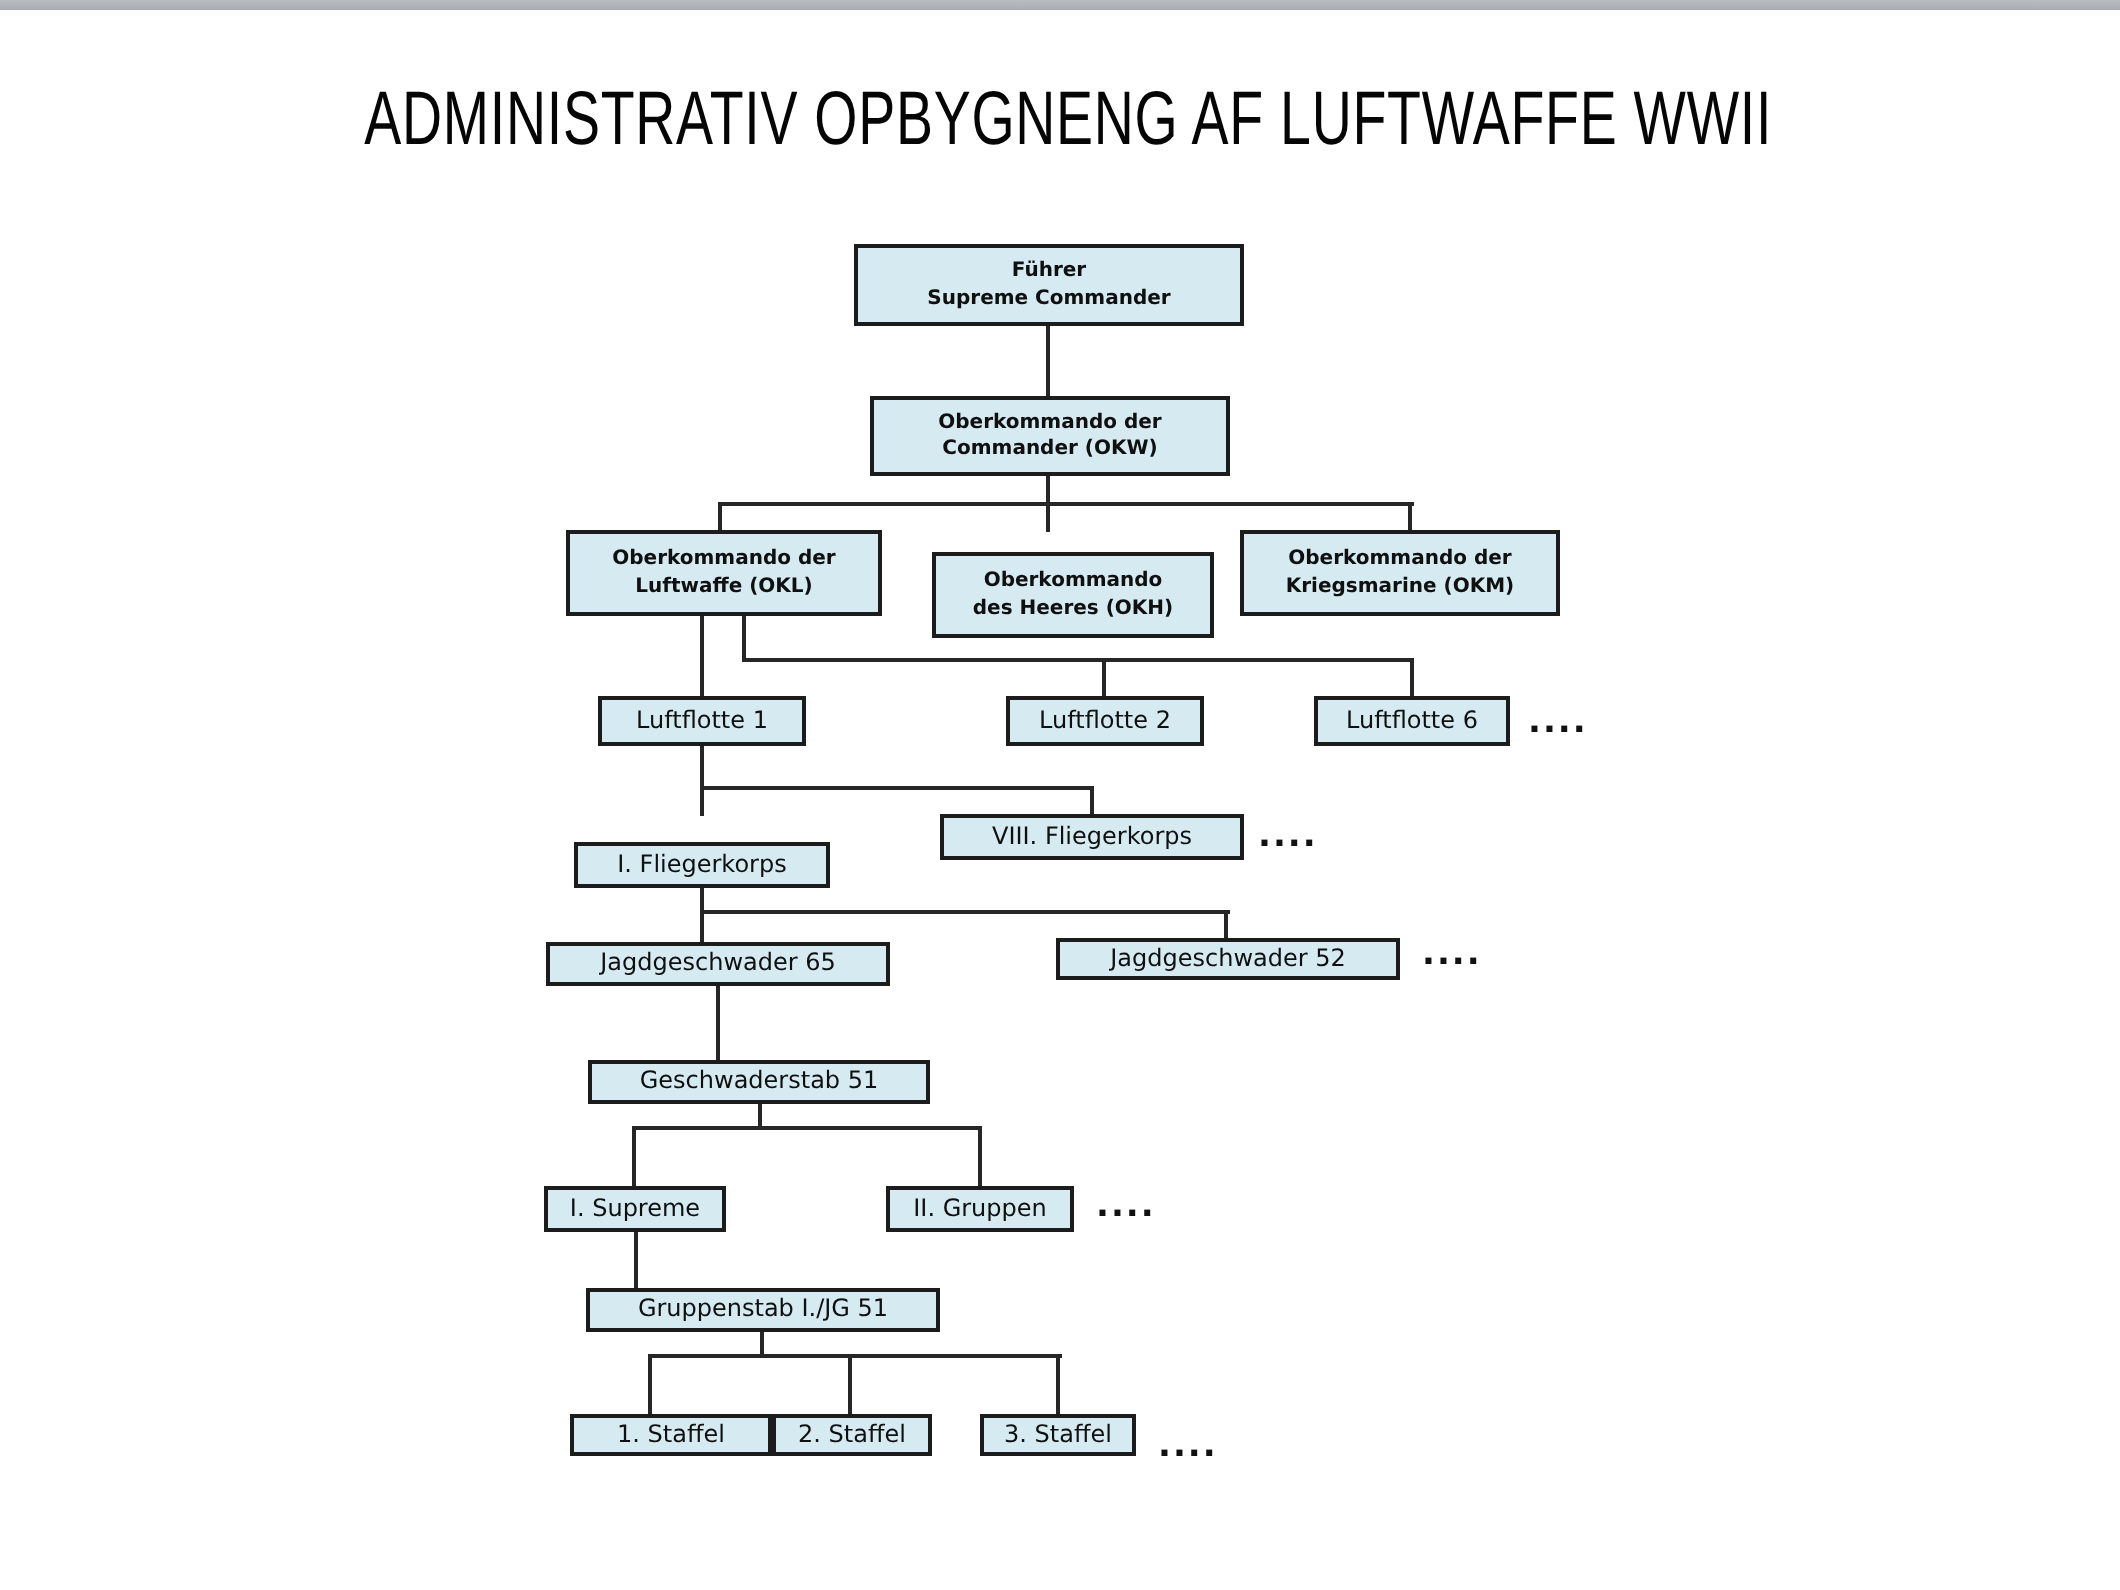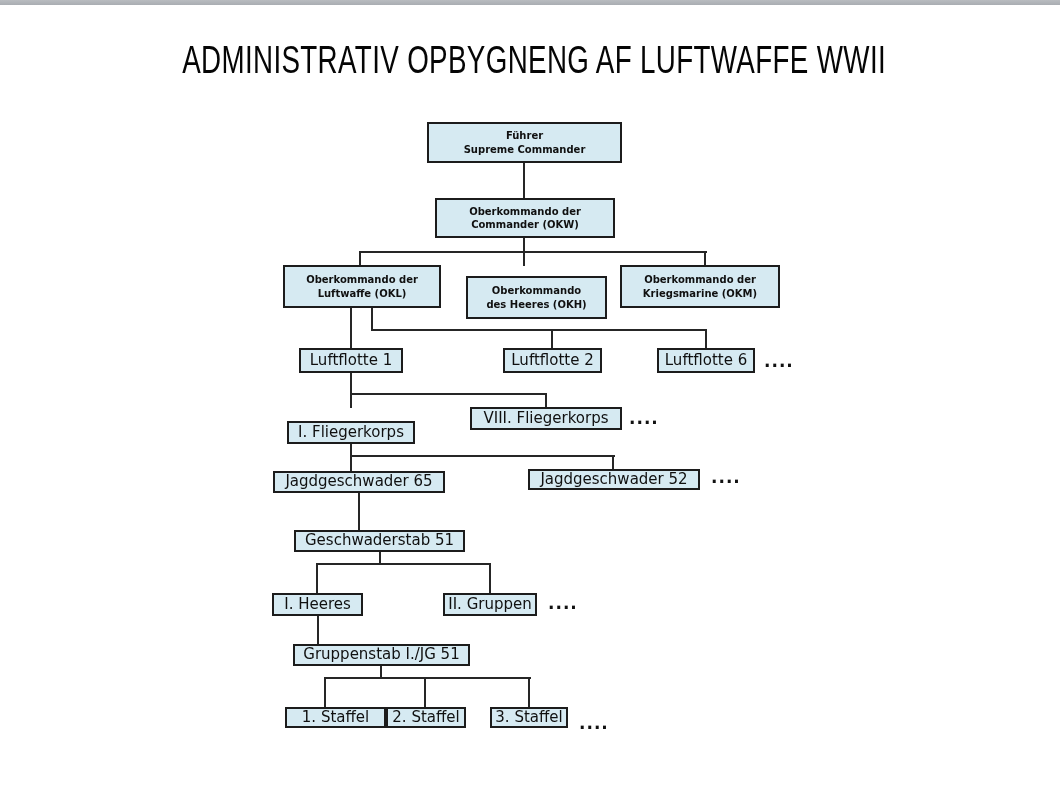--- a/index.html
+++ b/index.html
@@ -30,21 +30,21 @@
   }
   .node{
     position:absolute;
     box-sizing:border-box;
     background:var(--box-fill,#d6eaf2);
     border:2px solid var(--box-border,#1c1c1c);
     display:flex;flex-direction:column;
     align-items:center;justify-content:center;
     text-align:center;
     color:#101010;
-    font-size:15px;line-height:1.3;
+    font-size:12px;line-height:1.3;
     white-space:nowrap;
     z-index:2;
   }
   .node.bold{font-weight:bold;font-size:10px;line-height:1.35;}
   .connector{
     position:absolute;
     background:var(--line-color,#262626);
     z-index:1;
   }
   .dots{
@@ -114,21 +114,21 @@
     <div class="node" style="left:528px;top:469px;width:172px;height:21px">
       <span>Jagdgeschwader 52</span>
     </div>
     <div class="dots" style="left:711px;top:467px">....</div>
 
     <div class="node" style="left:294px;top:530px;width:171px;height:22px">
       <span>Geschwaderstab 51</span>
     </div>
 
     <div class="node" style="left:272px;top:593px;width:91px;height:23px">
-      <span>I. Heeres</span>
+      <span>I. Supreme</span>
     </div>
     <div class="node" style="left:443px;top:593px;width:94px;height:23px">
       <span>II. Gruppen</span>
     </div>
     <div class="dots" style="left:548px;top:593px">....</div>
 
     <div class="node" style="left:293px;top:644px;width:177px;height:22px">
       <span>Gruppenstab I./JG 51</span>
     </div>
 

